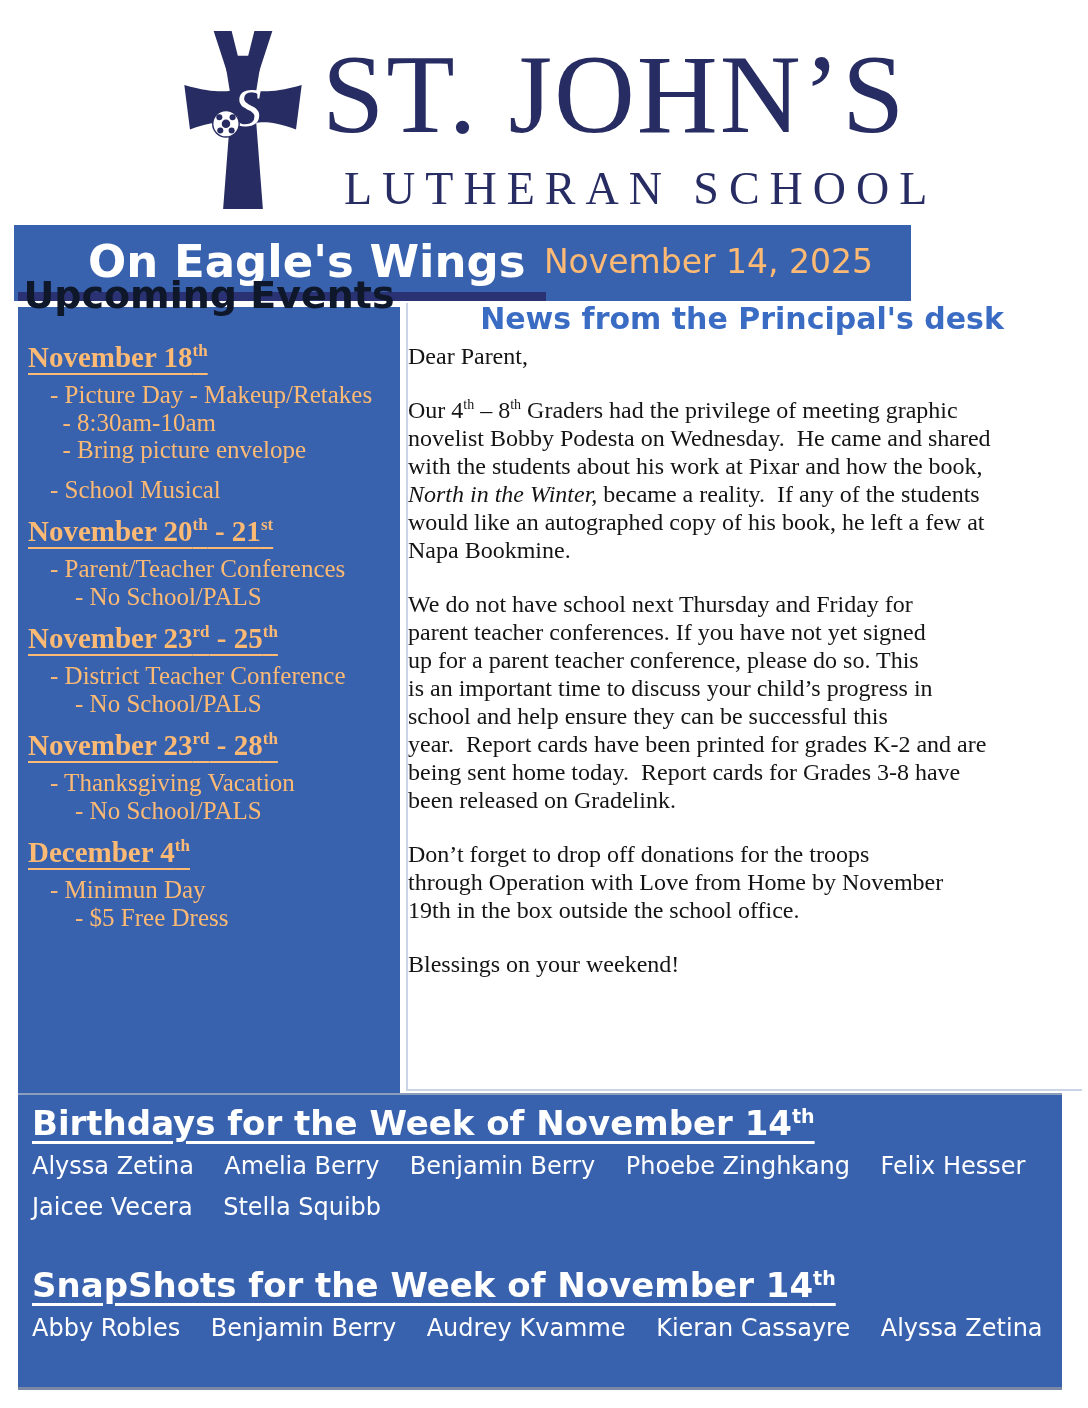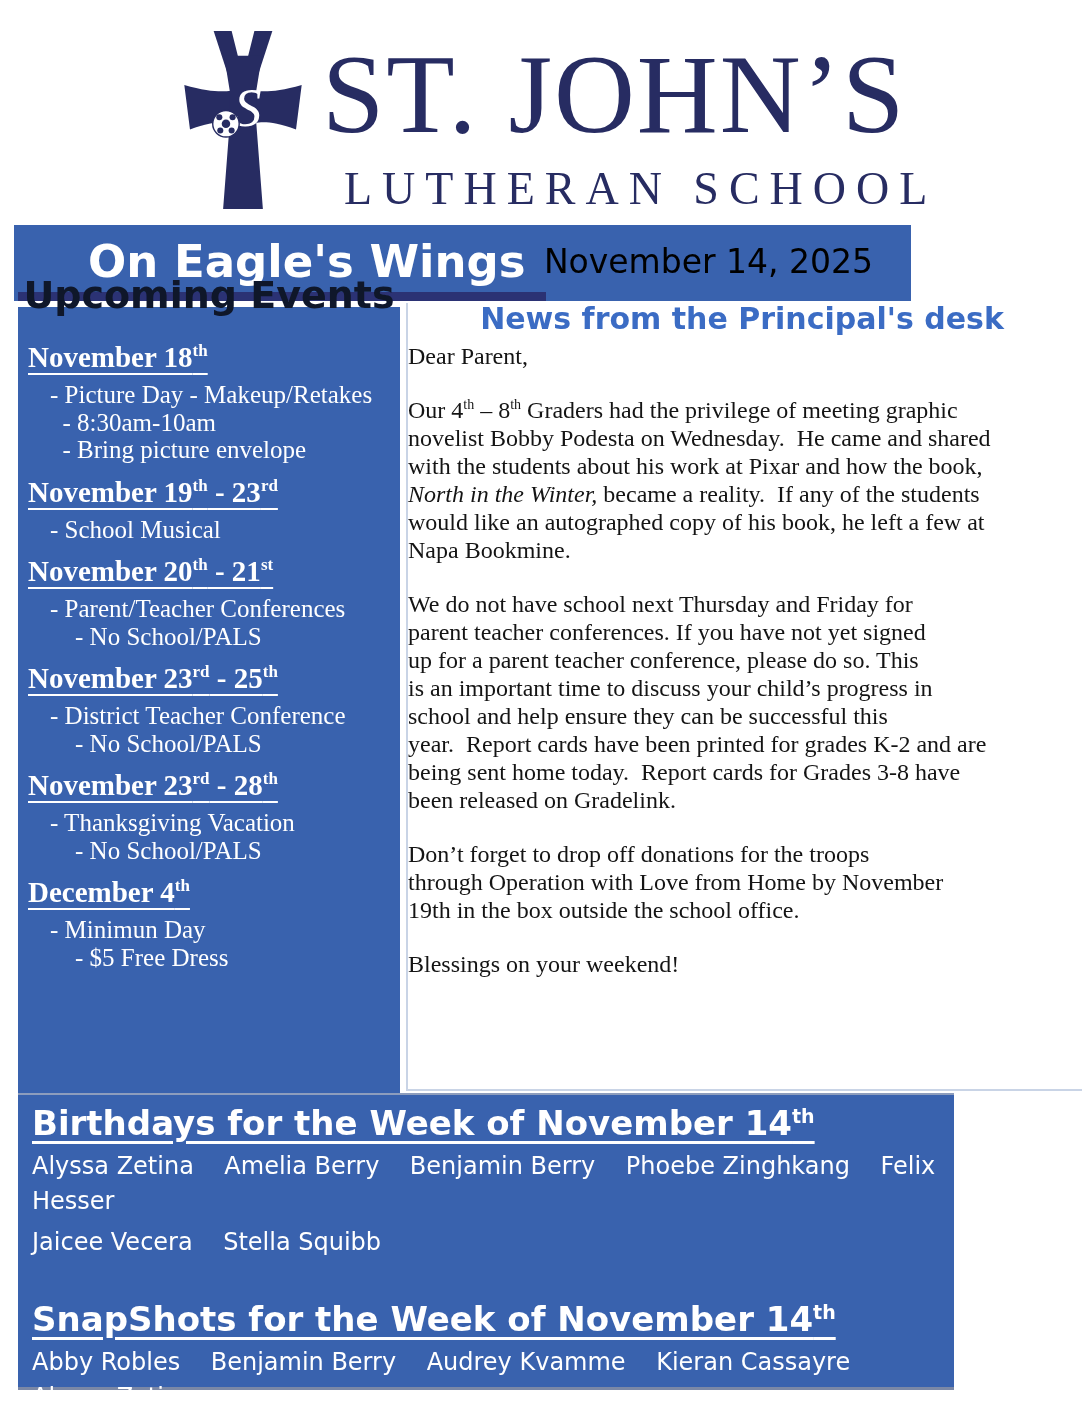--- a/index.html
+++ b/index.html
@@ -22,33 +22,33 @@
   .banner{
     position:absolute;left:14px;top:225px;width:897px;height:76px;
     background:#3962ae;z-index:1;
   }
   .banner-title{
     position:absolute;left:74px;top:10px;color:#ffffff;
     font-family:"DejaVu Sans", sans-serif;font-weight:bold;font-size:45px;
     letter-spacing:0px;white-space:nowrap;
   }
   .banner-date{
-    position:absolute;right:38px;top:17px;color:#000000;
+    position:absolute;right:38px;top:17px;color:#fdba74;
     font-family:"DejaVu Sans", sans-serif;font-size:33px;white-space:nowrap;
   }
   .navy-strip{position:absolute;left:18px;top:292px;width:528px;height:9px;background:#2b3274;z-index:2;}
   
   .sidebar-title{
     position:absolute;left:18px;top:273px;width:382px;text-align:center;z-index:5;
     color:#0f172a;font-family:"DejaVu Sans", sans-serif;font-weight:bold;font-size:38px;
     white-space:nowrap;
   }
   .sidebar{
     position:absolute;left:18px;top:307px;width:382px;height:786px;
-    background:#3962ae;color:#ffffff;box-sizing:border-box;
+    background:#3962ae;color:#fdba74;box-sizing:border-box;
     padding:34px 8px 0 10px;font-family:"Liberation Serif", serif;
   }
   .event{margin-top:12px;}
   .event:first-of-type{margin-top:0;}
   .event-date{
     font-size:29px;font-weight:bold;text-decoration:underline;
     text-decoration-thickness:2px;text-underline-offset:6px;white-space:nowrap;
   }
   .event-date sup{font-size:17px;}
   .event-items{
@@ -67,21 +67,21 @@
   }
   .letter{
     font-family:"Liberation Serif", serif;font-size:24px;line-height:28px;color:#141414;
   }
   .letter .para{margin:0;margin-top:26px;white-space:pre-wrap;}
   .letter .salutation{margin-top:6px;}
   .letter sup{font-size:14px;line-height:0;}
   .letter em{font-style:italic;text-align:center;}
   
   .bottom-band{
-    position:absolute;left:18px;top:1093px;width:936px;height:297px;
+    position:absolute;left:18px;top:1093px;width:1044px;height:297px;
     background:#3962ae;box-sizing:border-box;border-top:2px solid #8d9dbd;
     border-bottom:3px solid #7b88a6;padding:8px 0 0 14px;color:#ffffff;
   }
   .band-title{
     font-family:"DejaVu Sans", sans-serif;font-weight:bold;font-size:34px;
     text-decoration:underline;text-decoration-thickness:3px;text-underline-offset:6px;
     white-space:nowrap;
   }
   .band-title sup{font-size:19px;}
   .name-row{
@@ -129,21 +129,20 @@
 <div class="sidebar-title">Upcoming Events</div>
 
 <div class="sidebar">
   <div class="event">
     <div class="event-date"><span>November 18</span><sup>th</sup><span></span><sup></sup></div>
     <div class="event-items">- Picture Day - Makeup/Retakes
   - 8:30am-10am
   - Bring picture envelope</div>
   </div>
   <div class="event">
-    <div class="event-date"><span>November 19</span><sup>th</sup><span> - 23</span><sup>rd</sup></div>
     <div class="event-items">- School Musical</div>
   </div>
   <div class="event">
     <div class="event-date"><span>November 20</span><sup>th</sup><span> - 21</span><sup>st</sup></div>
     <div class="event-items">- Parent/Teacher Conferences
     - No School/PALS</div>
   </div>
   <div class="event">
     <div class="event-date"><span>November 23</span><sup>rd</sup><span> - 25</span><sup>th</sup></div>
     <div class="event-items">- District Teacher Conference

